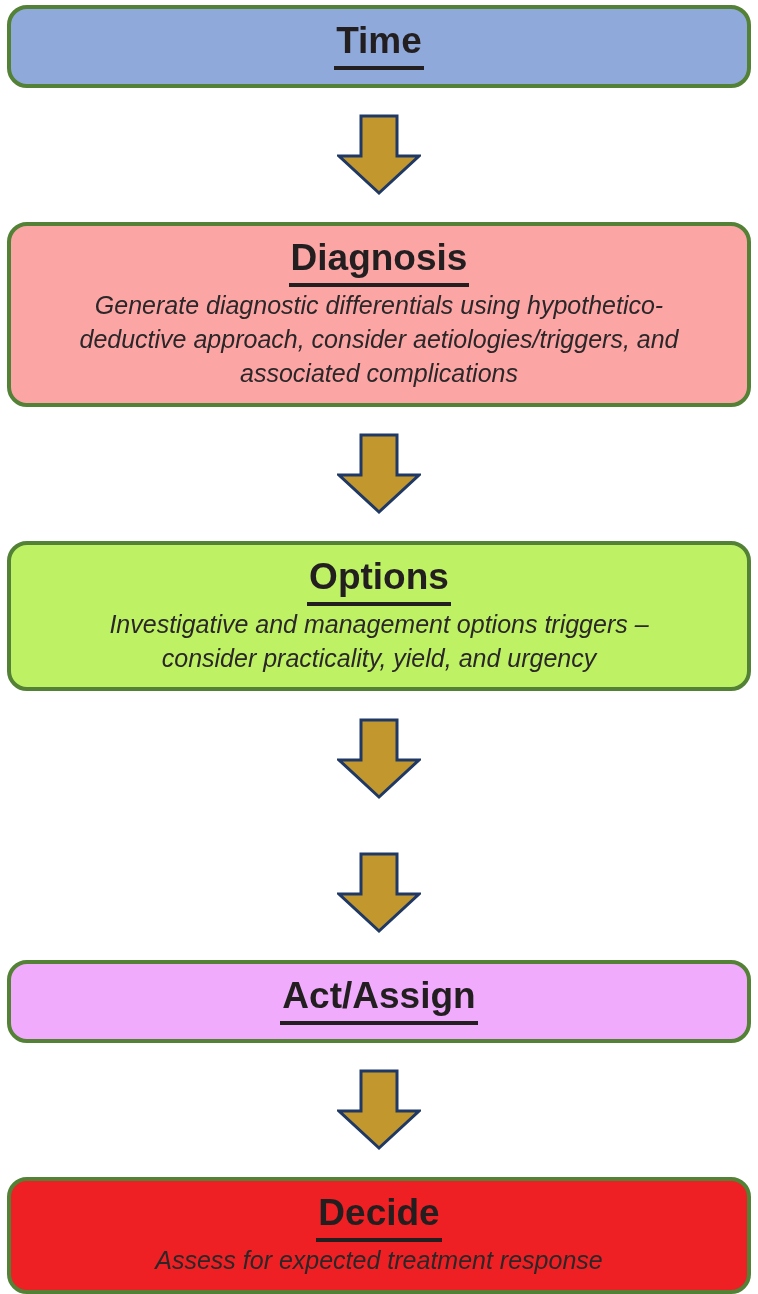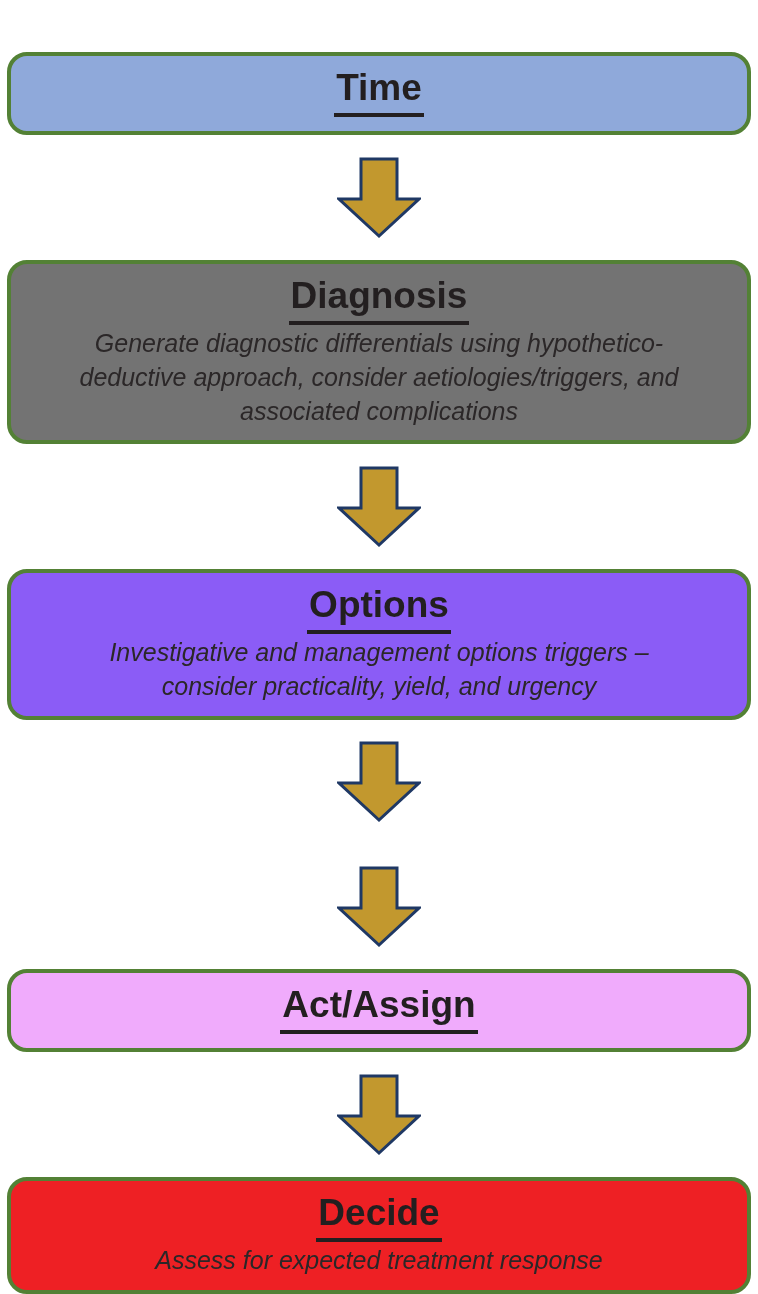--- a/index.html
+++ b/index.html
@@ -56,44 +56,44 @@
     stroke: #1F3864;
     stroke-width: 3;
     stroke-linejoin: miter;
   }
 </style>
 </head>
 <body>
 
 <div class="flowchart">
 
-  <section class="stage" style="background-color: rgb(143, 169, 218); margin-top: 47px;">
+  <section class="stage" style="background-color: rgb(143, 169, 218);">
     <h2 class="stage-title"><span class="u">Time</span></h2>
   </section>
 
   <div class="arrow">
     <svg width="84" height="82" viewBox="0 0 84 82" aria-hidden="true">
       <polygon class="arrow-poly" points="24,2 60,2 60,42 82,42 42,79 2,42 24,42" fill="#C2982E"></polygon>
     </svg>
   </div>
 
-  <section class="stage" style="background-color: #737373;">
+  <section class="stage" style="background-color: #fca5a5;">
     <h2 class="stage-title"><span class="u">Diagnosis</span></h2>
     <p class="stage-body">Generate diagnostic differentials using hypothetico-
 deductive approach, consider aetiologies/triggers, and
 associated complications</p>
   </section>
 
   <div class="arrow">
     <svg width="84" height="82" viewBox="0 0 84 82" aria-hidden="true">
       <polygon class="arrow-poly" points="24,2 60,2 60,42 82,42 42,79 2,42 24,42" fill="#C2982E"></polygon>
     </svg>
   </div>
 
-  <section class="stage" style="background-color: #8b5cf6;">
+  <section class="stage" style="background-color: #bef264;">
     <h2 class="stage-title"><span class="u">Options</span></h2>
     <p class="stage-body">Investigative and management options triggers –
 consider practicality, yield, and urgency</p>
   </section>
 
   <div class="arrow">
     <svg width="84" height="82" viewBox="0 0 84 82" aria-hidden="true">
       <polygon class="arrow-poly" points="24,2 60,2 60,42 82,42 42,79 2,42 24,42" fill="#C2982E"></polygon>
     </svg>
   </div>

